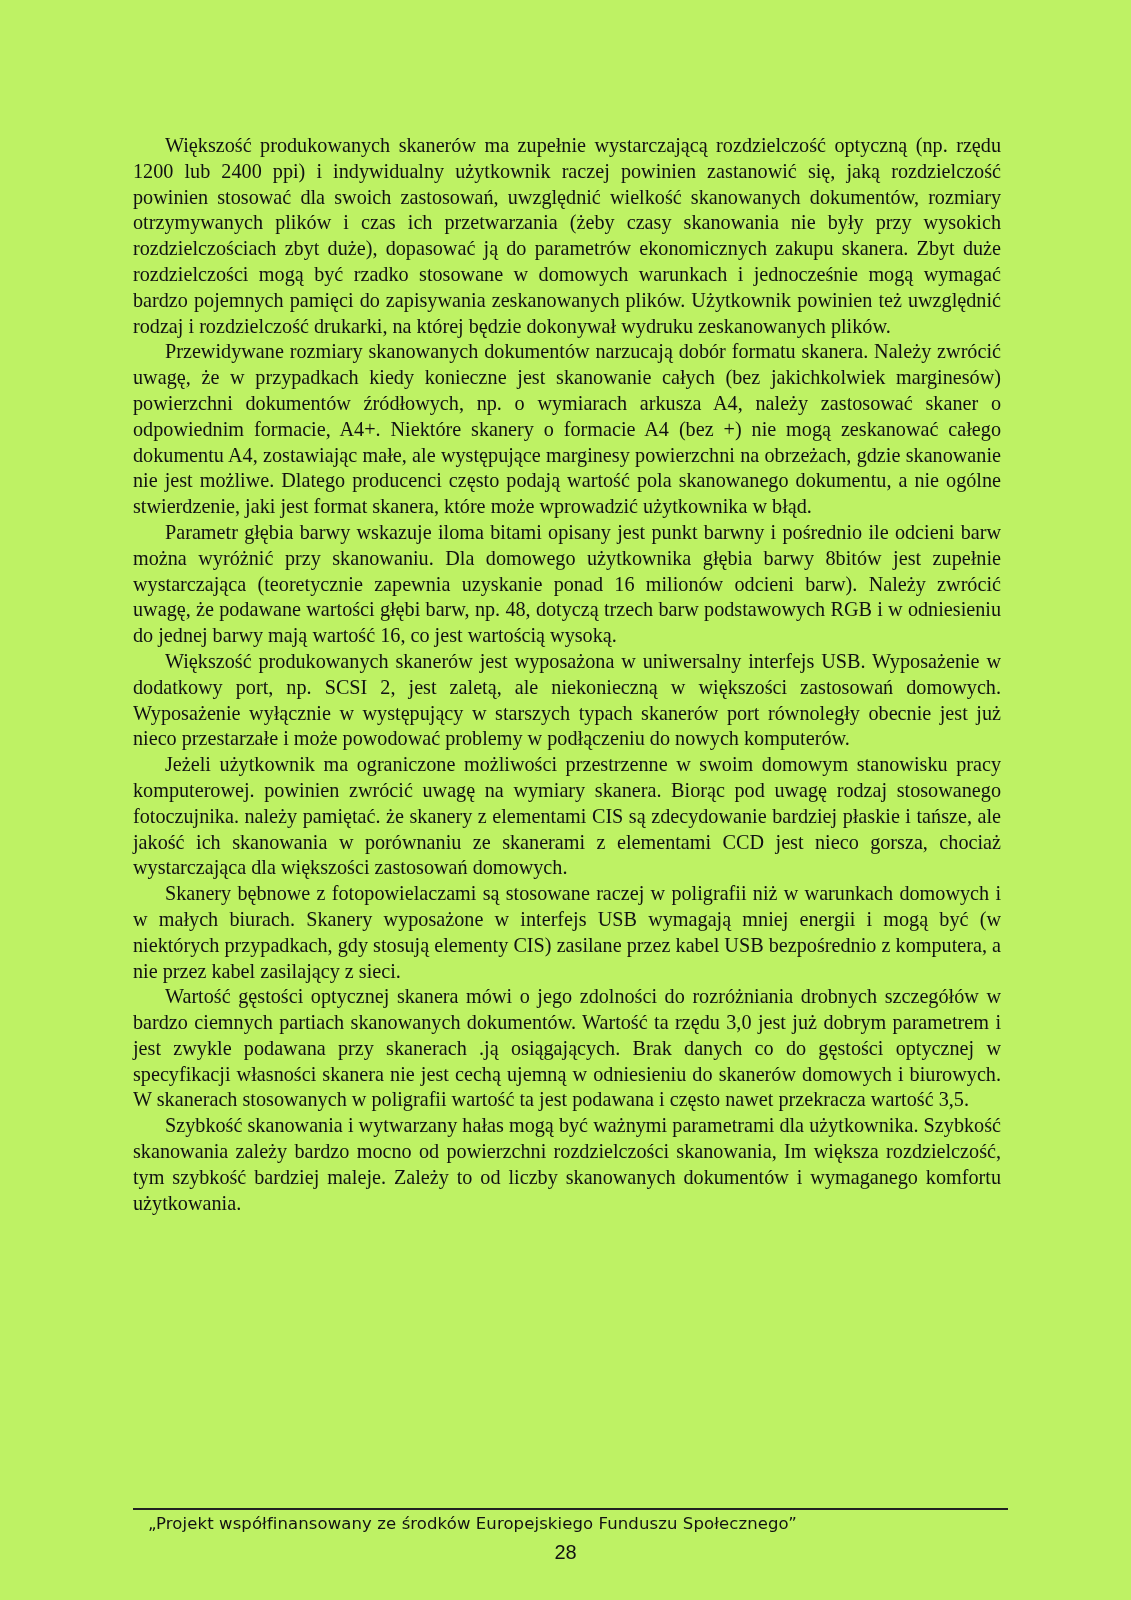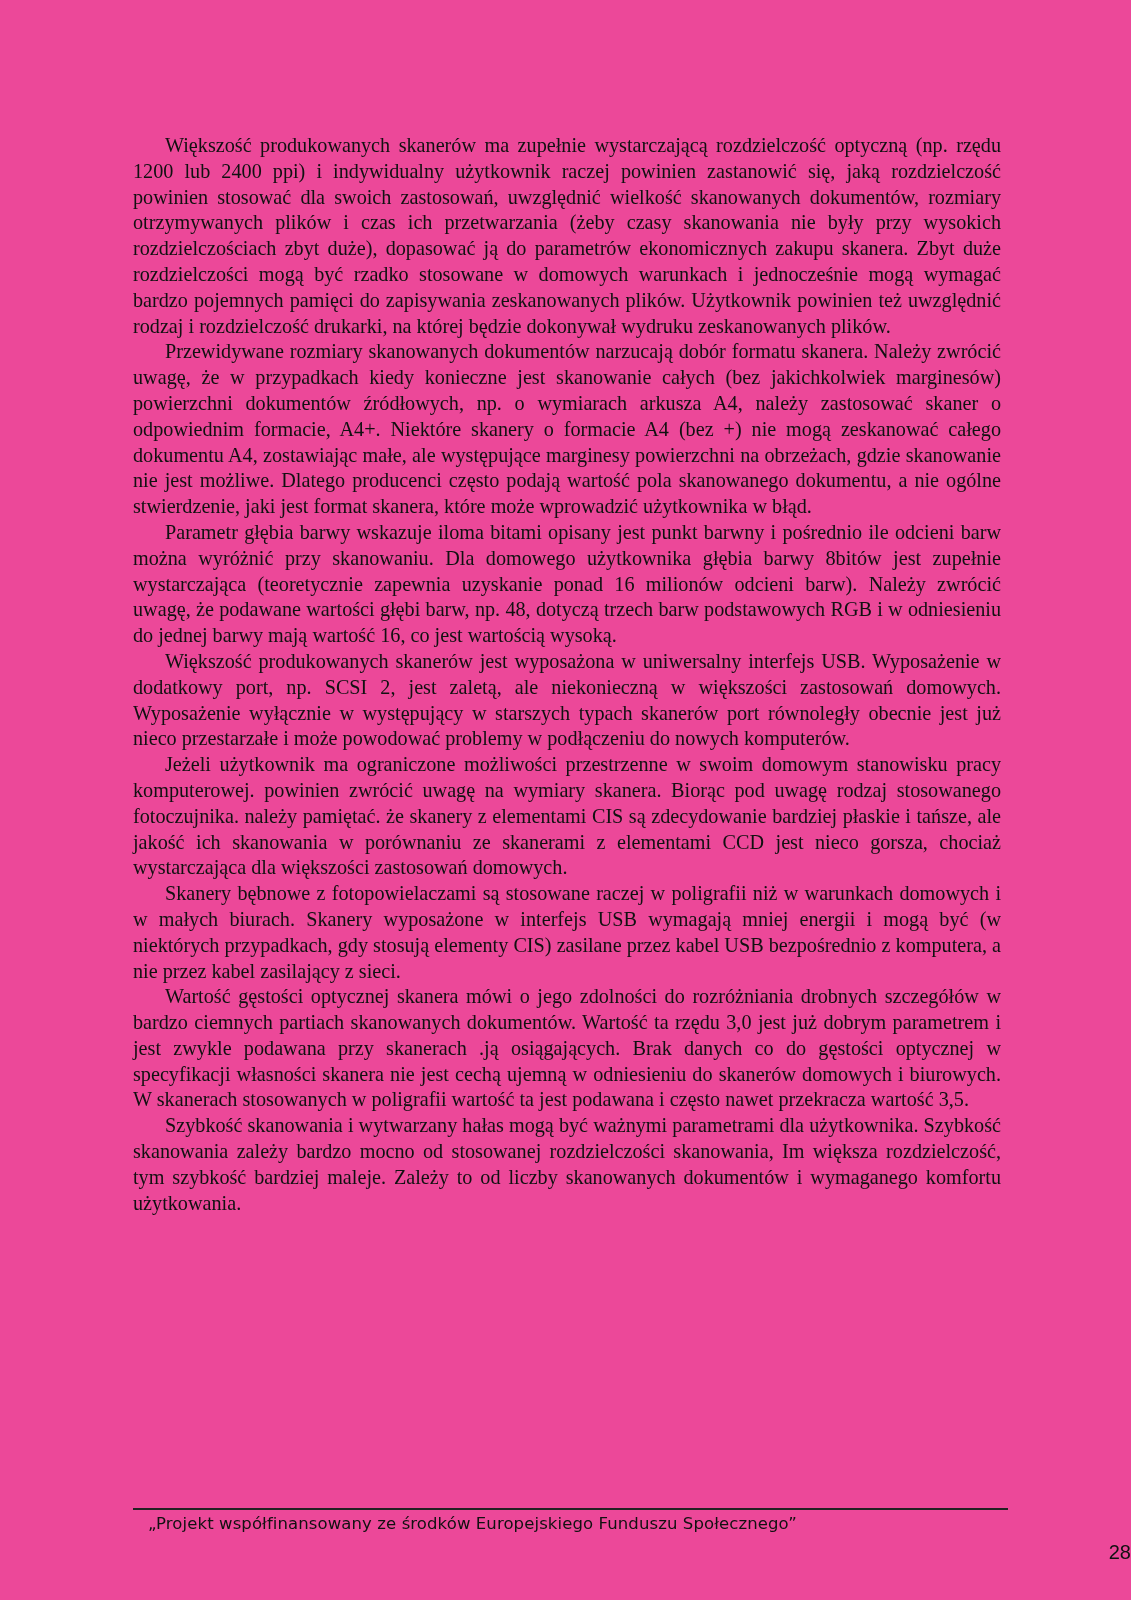--- a/index.html
+++ b/index.html
@@ -1,50 +1,50 @@
 <!DOCTYPE html>
 <html><head>
 <meta charset="utf-8">
 <style>
   html, body { margin: 0; padding: 0; background: #ffffff; }
   body { width: 1131px; height: 1600px; position: relative; overflow: hidden; }
-  .page { position: absolute; left: 0; top: 0; width: 1131px; height: 1600px; background: #ec4899; }
+  .page { position: absolute; left: 0; top: 0; width: 1131px; height: 1600px; background: #bef264; }
   .content {
     position: absolute; left: 133px; top: 133px; width: 868px;
     font-family: "Liberation Serif", "DejaVu Serif", serif;
     font-size: 20.2px; line-height: 25.8px; color: #111;
     text-align: justify;
   }
   .content p { margin: 0; text-indent: 32px; hyphens: none; }
   .footer-rule {
     position: absolute; left: 133px; top: 1508px; width: 875px; height: 0;
     border-top: 2px solid #222;
   }
   .footer-text {
     position: absolute; left: 148px; top: 1514px; width: 875px;
     font-family: "DejaVu Sans", "Liberation Sans", sans-serif;
     font-size: 16.5px; color: #111; letter-spacing: 0.1px;
   }
   .page-number {
-    position: absolute; left: 0; top: 1541px; width: 1131px; text-align: right;
+    position: absolute; left: 0; top: 1541px; width: 1131px; text-align: center;
     font-family: "Liberation Sans", "DejaVu Sans", sans-serif;
     font-size: 20px; color: #111;
   }
 </style>
 </head>
 <body>
 
 <div class="page">
   <div class="content">
     <p>Większość produkowanych skanerów ma zupełnie wystarczającą rozdzielczość optyczną (np. rzędu 1200 lub 2400 ppi) i indywidualny użytkownik raczej powinien zastanowić się, jaką rozdzielczość powinien stosować dla swoich zastosowań, uwzględnić wielkość skanowanych dokumentów, rozmiary otrzymywanych plików i czas ich przetwarzania (żeby czasy skanowania nie były przy wysokich rozdzielczościach zbyt duże), dopasować ją do parametrów ekonomicznych zakupu skanera. Zbyt duże rozdzielczości mogą być rzadko stosowane w domowych warunkach i jednocześnie mogą wymagać bardzo pojemnych pamięci do zapisywania zeskanowanych plików. Użytkownik powinien też uwzględnić rodzaj i rozdzielczość drukarki, na której będzie dokonywał wydruku zeskanowanych plików.</p>
     <p>Przewidywane rozmiary skanowanych dokumentów narzucają dobór formatu skanera. Należy zwrócić uwagę, że w przypadkach kiedy konieczne jest skanowanie całych (bez jakichkolwiek marginesów) powierzchni dokumentów źródłowych, np. o wymiarach arkusza A4, należy zastosować skaner o odpowiednim formacie, A4+. Niektóre skanery o formacie A4 (bez +) nie mogą zeskanować całego dokumentu A4, zostawiając małe, ale występujące marginesy powierzchni na obrzeżach, gdzie skanowanie nie jest możliwe. Dlatego producenci często podają wartość pola skanowanego dokumentu, a nie ogólne stwierdzenie, jaki jest format skanera, które może wprowadzić użytkownika w błąd.</p>
     <p>Parametr głębia barwy wskazuje iloma bitami opisany jest punkt barwny i pośrednio ile odcieni barw można wyróżnić przy skanowaniu. Dla domowego użytkownika głębia barwy 8bitów jest zupełnie wystarczająca (teoretycznie zapewnia uzyskanie ponad 16 milionów odcieni barw). Należy zwrócić uwagę, że podawane wartości głębi barw, np. 48, dotyczą trzech barw podstawowych RGB i w odniesieniu do jednej barwy mają wartość 16, co jest wartością wysoką.</p>
     <p>Większość produkowanych skanerów jest wyposażona w uniwersalny interfejs USB. Wyposażenie w dodatkowy port, np. SCSI 2, jest zaletą, ale niekonieczną w większości zastosowań domowych. Wyposażenie wyłącznie w występujący w starszych typach skanerów port równoległy obecnie jest już nieco przestarzałe i może powodować problemy w podłączeniu do nowych komputerów.</p>
     <p>Jeżeli użytkownik ma ograniczone możliwości przestrzenne w swoim domowym stanowisku pracy komputerowej. powinien zwrócić uwagę na wymiary skanera. Biorąc pod uwagę rodzaj stosowanego fotoczujnika. należy pamiętać. że skanery z elementami CIS są zdecydowanie bardziej płaskie i tańsze, ale jakość ich skanowania w porównaniu ze skanerami z elementami CCD jest nieco gorsza, chociaż wystarczająca dla większości zastosowań domowych.</p>
     <p>Skanery bębnowe z fotopowielaczami są stosowane raczej w poligrafii niż w warunkach domowych i w małych biurach. Skanery wyposażone w interfejs USB wymagają mniej energii i mogą być (w niektórych przypadkach, gdy stosują elementy CIS) zasilane przez kabel USB bezpośrednio z komputera, a nie przez kabel zasilający z sieci.</p>
     <p>Wartość gęstości optycznej skanera mówi o jego zdolności do rozróżniania drobnych szczegółów w bardzo ciemnych partiach skanowanych dokumentów. Wartość ta rzędu 3,0 jest już dobrym parametrem i jest zwykle podawana przy skanerach .ją osiągających. Brak danych co do gęstości optycznej w specyfikacji własności skanera nie jest cechą ujemną w odniesieniu do skanerów domowych i biurowych. W skanerach stosowanych w poligrafii wartość ta jest podawana i często nawet przekracza wartość 3,5.</p>
-    <p>Szybkość skanowania i wytwarzany hałas mogą być ważnymi parametrami dla użytkownika. Szybkość skanowania zależy bardzo mocno od stosowanej rozdzielczości skanowania, Im większa rozdzielczość, tym szybkość bardziej maleje. Zależy to od liczby skanowanych dokumentów i wymaganego komfortu użytkowania.</p>
+    <p>Szybkość skanowania i wytwarzany hałas mogą być ważnymi parametrami dla użytkownika. Szybkość skanowania zależy bardzo mocno od powierzchni rozdzielczości skanowania, Im większa rozdzielczość, tym szybkość bardziej maleje. Zależy to od liczby skanowanych dokumentów i wymaganego komfortu użytkowania.</p>
   </div>
 
   <div class="footer-rule"></div>
   <div class="footer-text">„Projekt współfinansowany ze środków Europejskiego Funduszu Społecznego”</div>
   <div class="page-number">28</div>
 </div>
 
 </body></html>

